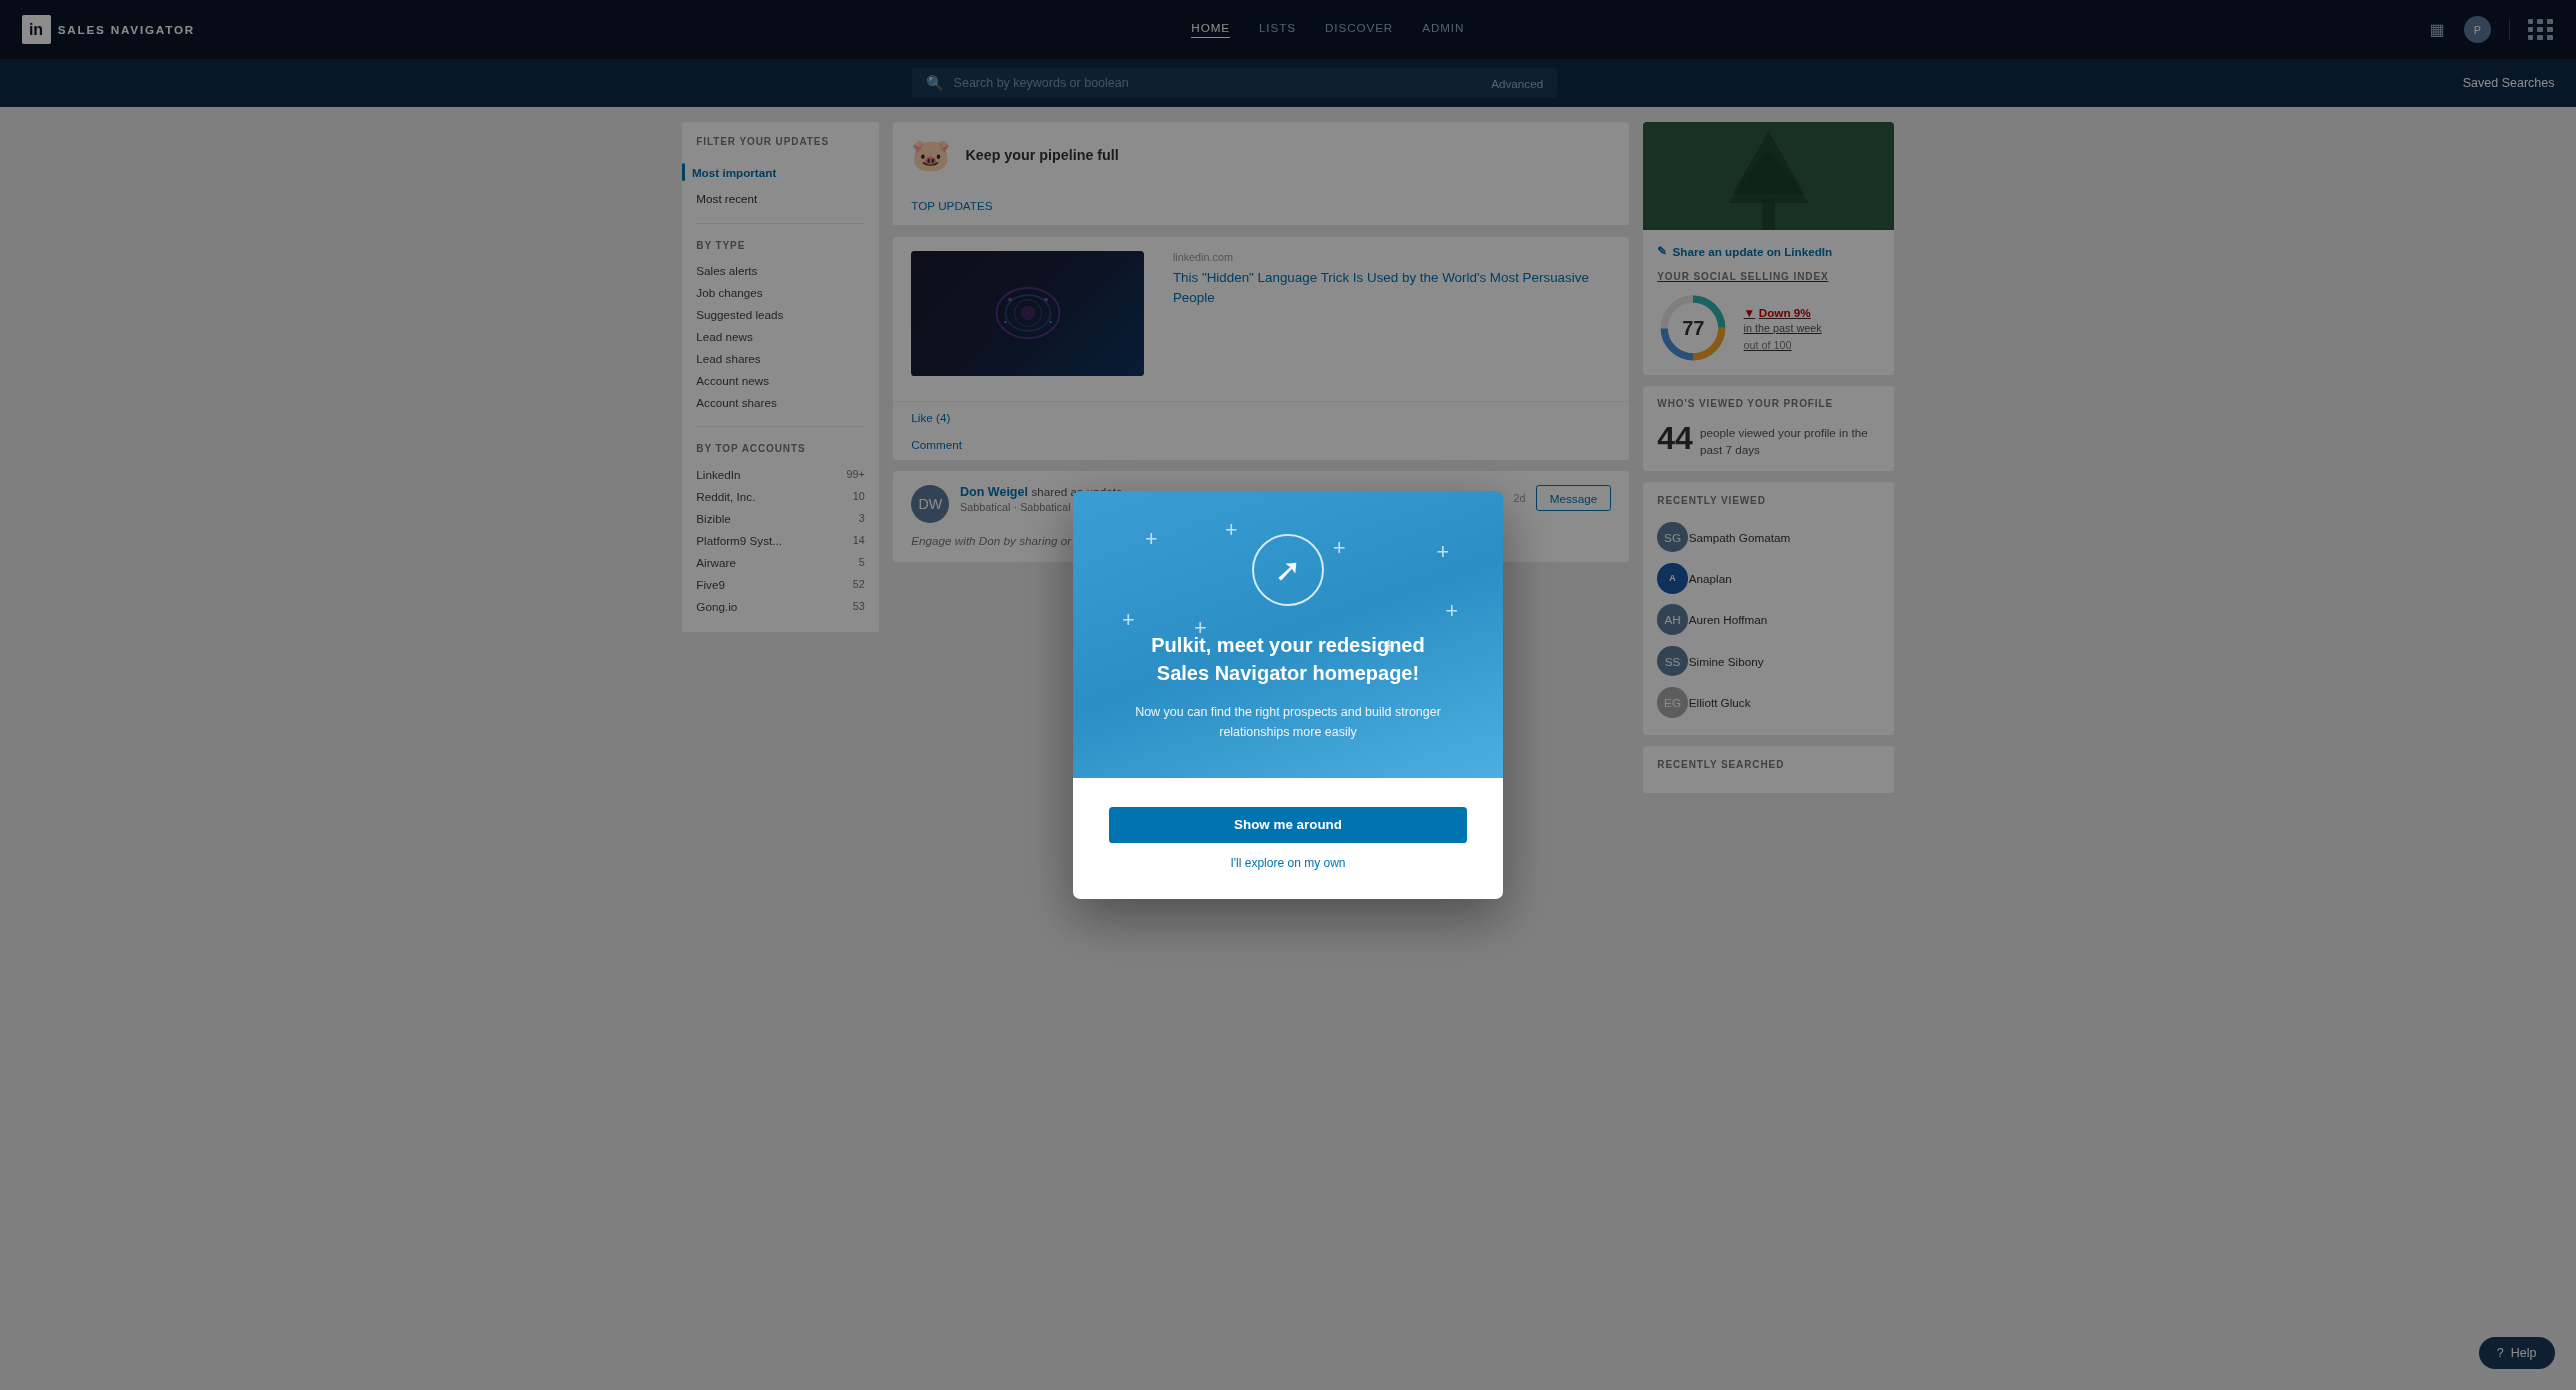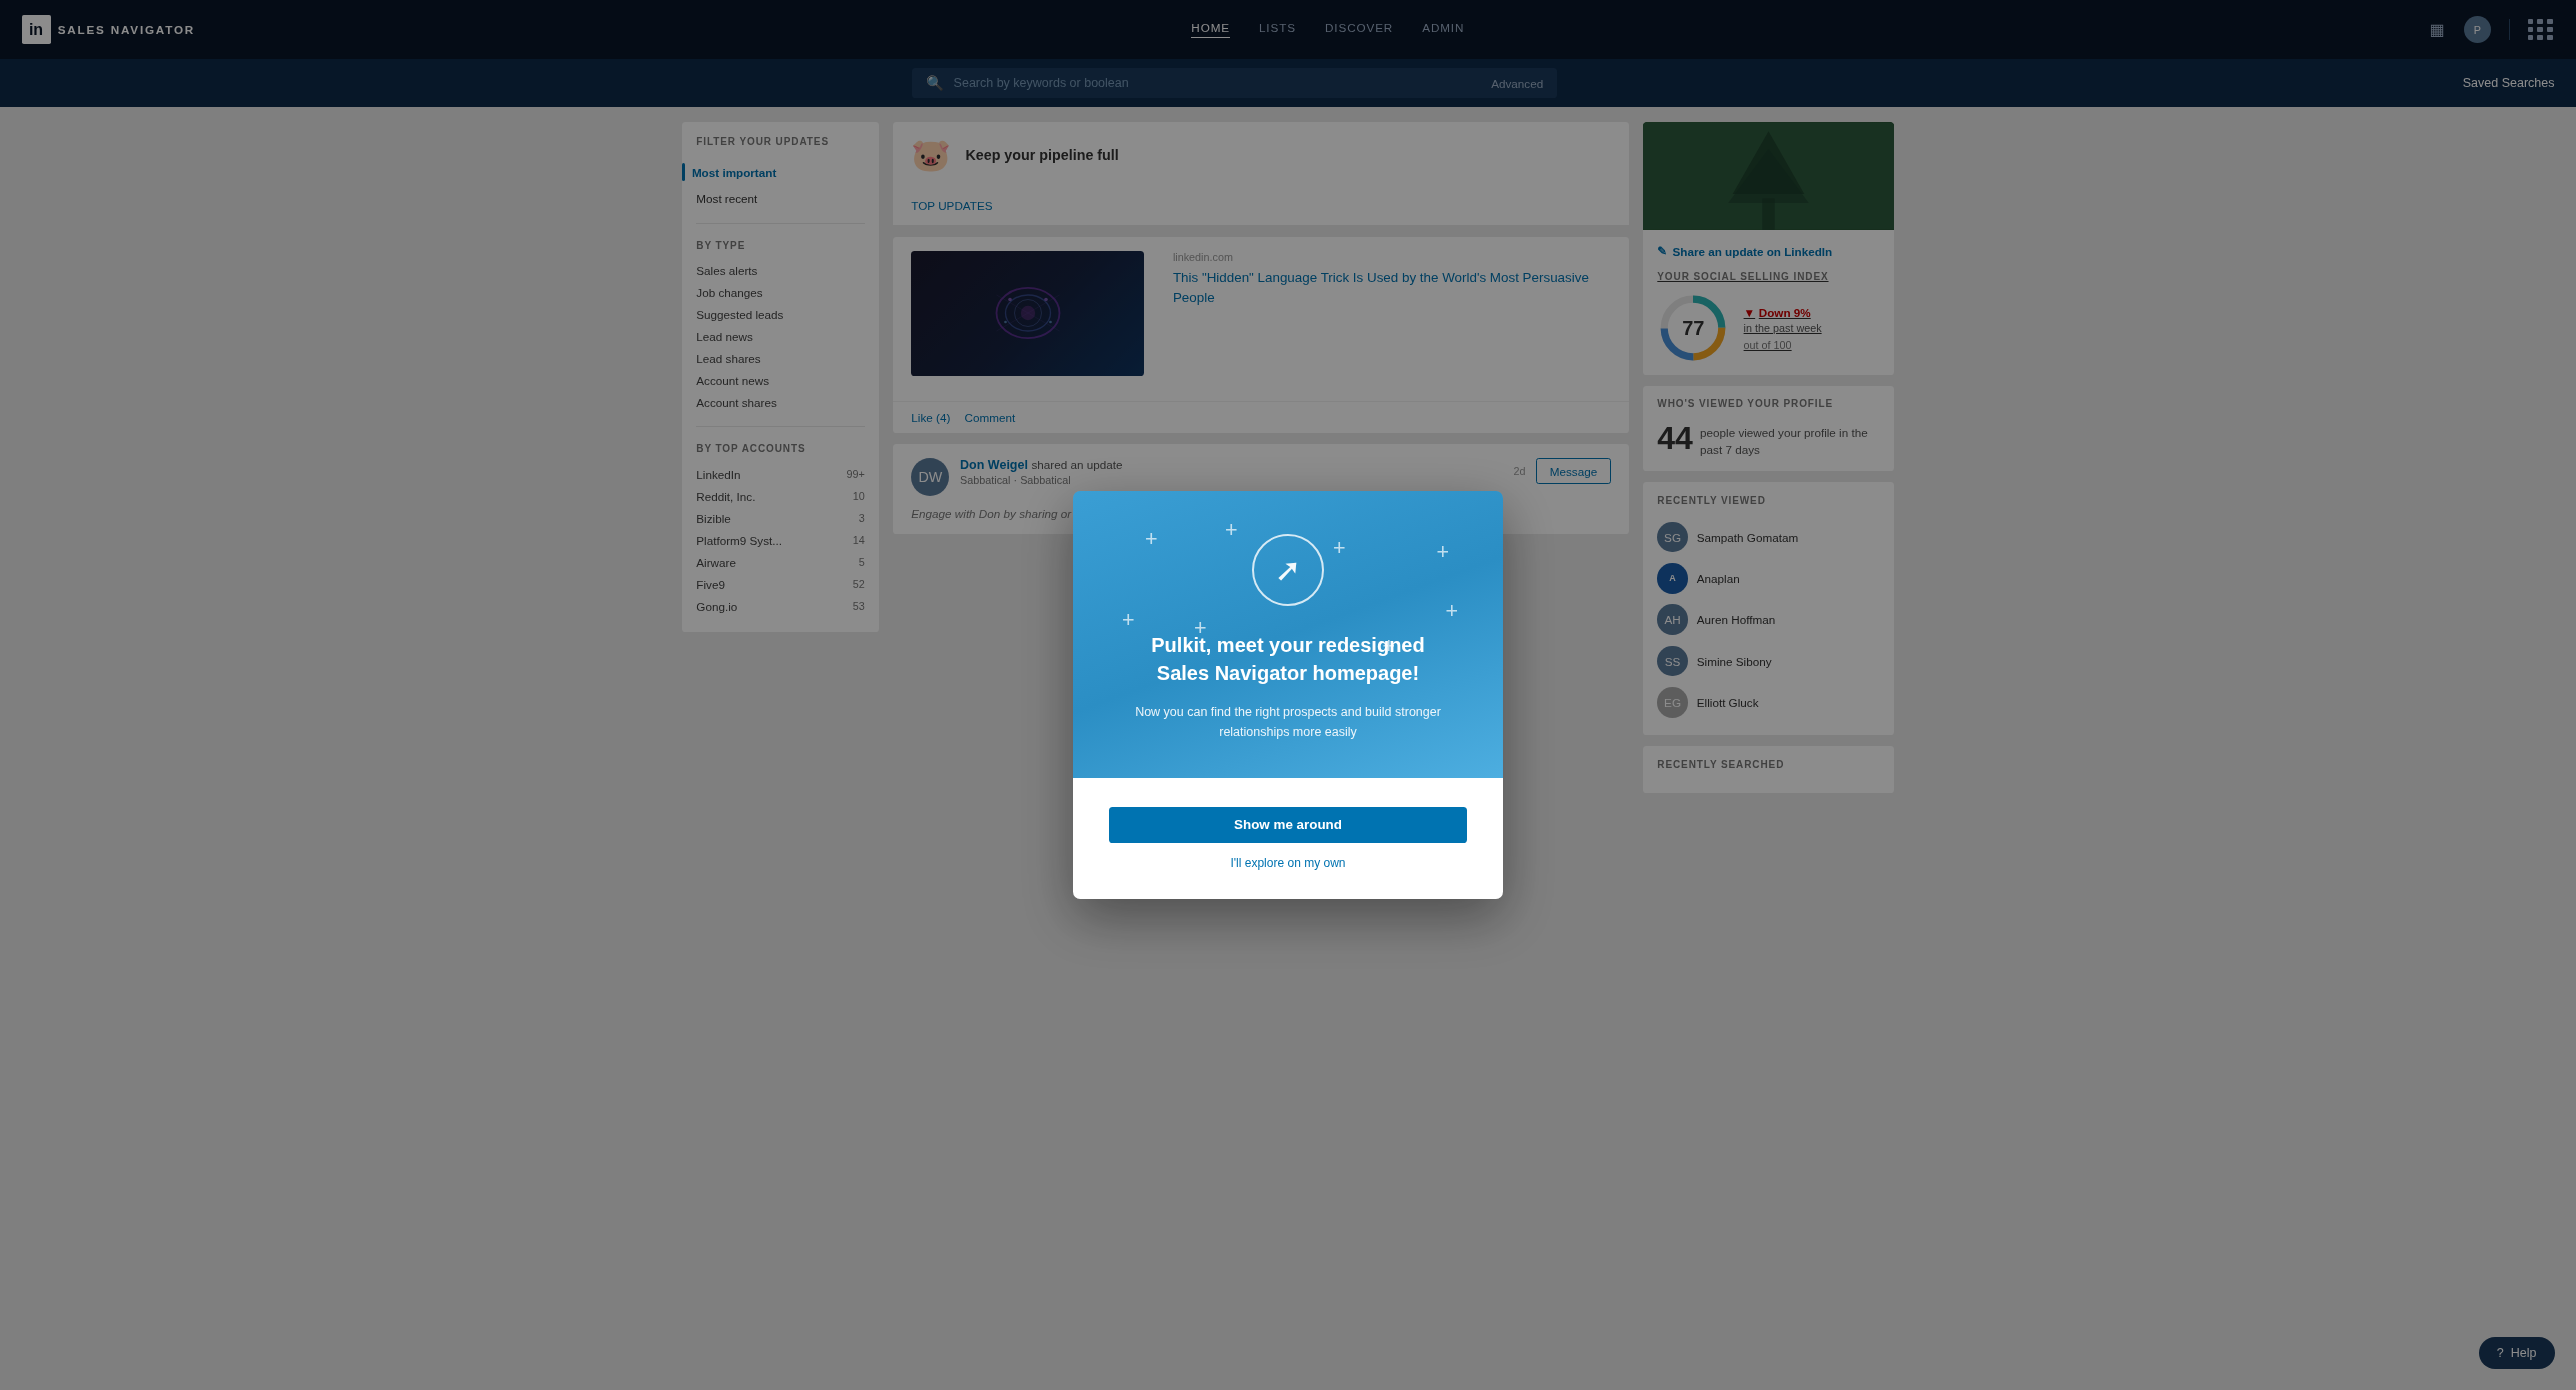--- a/index.html
+++ b/index.html
@@ -303,20 +303,21 @@
     }
     .brain-svg { opacity: 0.8; }
     .card-content-text { font-size: 12.5px; color: #333; line-height: 1.5; }
     .card-domain { font-size: 10.8px; color: #999; }
     .card-actions-bar {
       padding: 9px 18px;
       border-top: 0.9px solid #f0f0f0;
       display: flex;
       gap: 14.3px;
       clear: both;
+      flex-direction: column;
     }
     .card-action-link {
       color: #0073b1;
       font-size: 11.7px;
       cursor: pointer;
     }
     .card-body { padding: 0 18px 14.3px; overflow: hidden; }
 
     
     .right-sidebar {
@@ -407,21 +408,21 @@
     }
     .profile-views {
       font-size: 32px;
       font-weight: 700;
       color: #333;
     }
     .profile-views-text { font-size: 11.7px; color: #555; line-height: 1.5; }
     .person-row {
       display: flex;
       align-items: center;
-      gap: 9px;
+      gap: 1px;
       padding: 5.4px 0;
       cursor: pointer;
     }
     .person-avatar {
       width: 30.5px;
       height: 30.5px;
       border-radius: 50%;
       background: #5a7a9a;
       flex-shrink: 0;
       display: flex;

